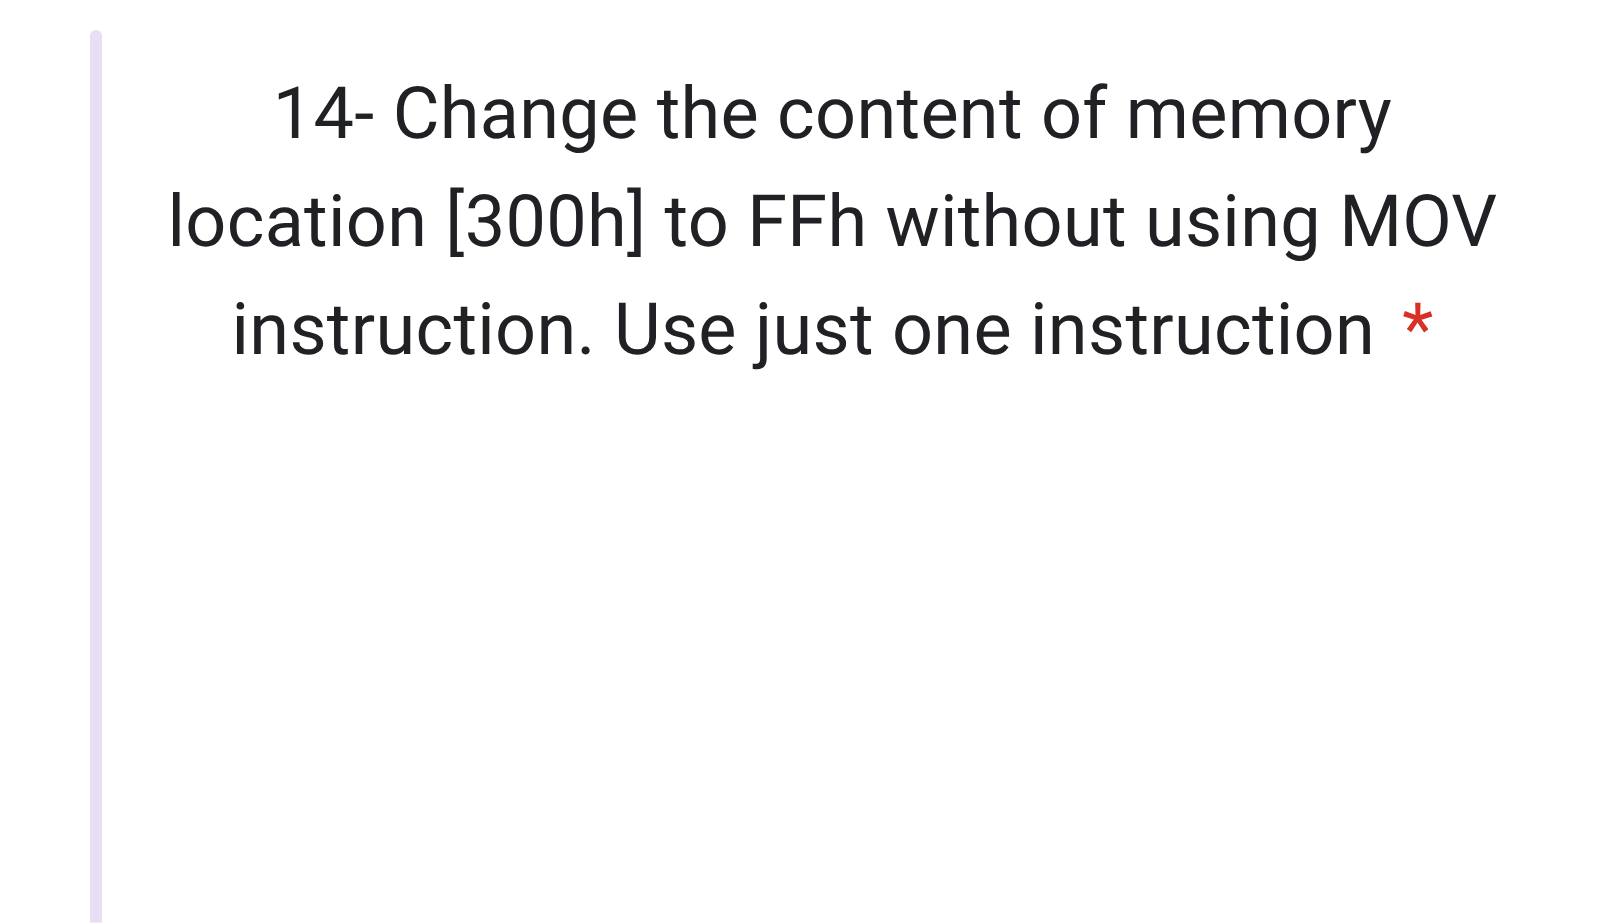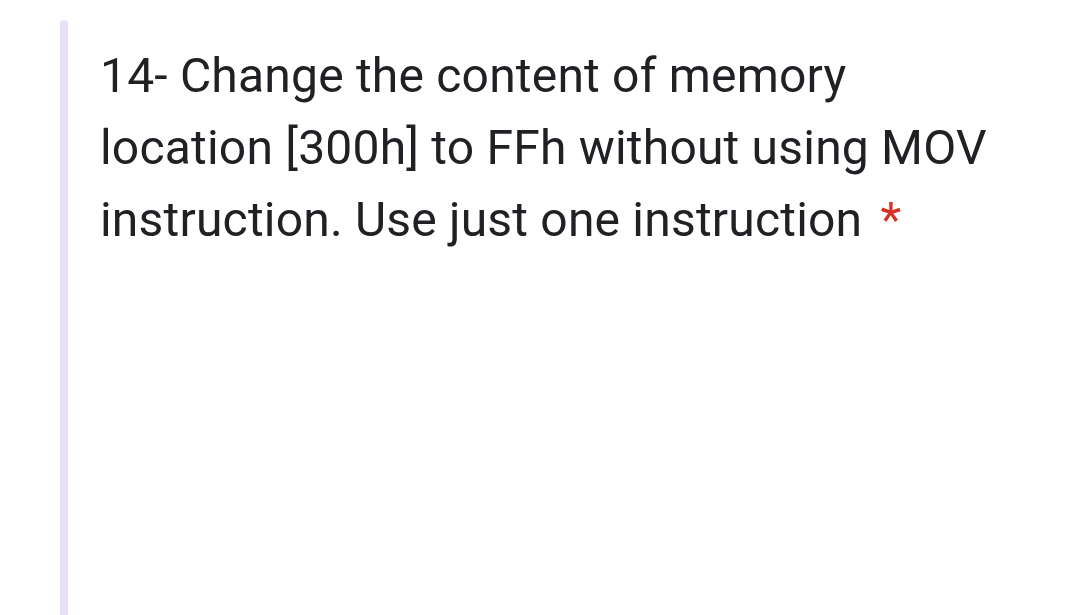--- a/index.html
+++ b/index.html
@@ -26,20 +26,21 @@
       height: 620px;
       background: #e8dff5;
       border-radius: 4px;
     }
     .question-text {
       font-size: 48px;
       line-height: 1.5;
       font-weight: 400;
       letter-spacing: 0.2px;
       color: #202124;
+      text-align: center;
     }
     .required-asterisk {
       color: #d93025;
       margin-left: 6px;
     }
   </style>
 </head>
 <body>
 
 <div class="question-container">

